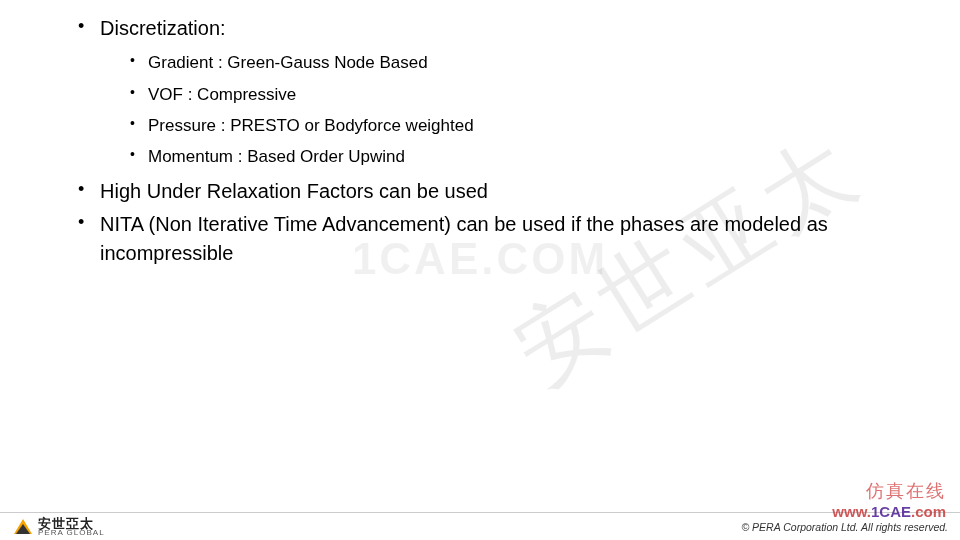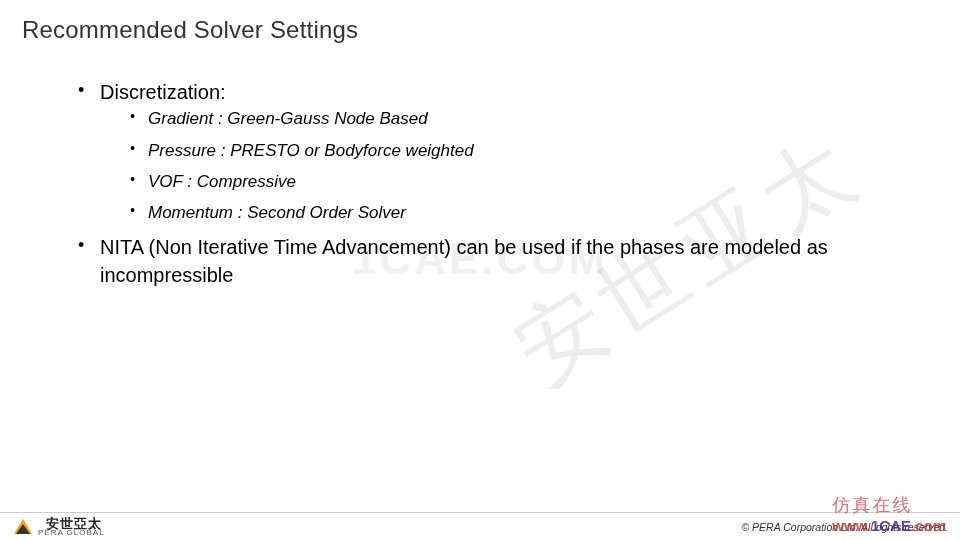--- a/index.html
+++ b/index.html
@@ -35,21 +35,21 @@
     padding-left: 22px;
     margin-bottom: 5px;
   }
   ul.top > li::before {
     content: "•";
     position: absolute;
     left: 0;
     top: 0;
     font-size: 18px;
   }
-  ul.sub { list-style: none; padding-left: 30px; margin-top: 0; margin-bottom: 6px; font-style: italic; }
+  ul.sub { list-style: none; padding-left: 30px; margin-top: 8px; margin-bottom: 6px; }
   ul.sub > li {
     position: relative;
     font-size: 17px;
     font-weight: 400;
     line-height: 1.55;
     padding-left: 18px;
     margin-bottom: 5px;
   }
   ul.sub > li::before {
     content: "•";
@@ -117,38 +117,38 @@
     border-left:7px solid transparent;
     border-right:7px solid transparent;
     border-bottom:10px solid #333;
   }
   .logo-text-cn {
     font-family: "Microsoft YaHei","SimHei",sans-serif;
     font-size: 13px;
     font-weight: 700;
     color: #222;
     letter-spacing: 1px;
-    margin-left: 8px;
   }
   .logo-text-en {
     font-size: 8px;
     color: #555;
     letter-spacing: 1px;
     margin-top: -1px;
   }
   .logo-stack { display:flex; flex-direction:column; line-height:1; }
   .copyright {
     font-size: 10.5px;
     color: #333;
     font-style: italic;
   }
   .site-wm {
     position: absolute;
     right: 14px;
-    bottom: 6px;
+    bottom: 20px;
+    text-align: right;
     font-family: "KaiTi","STKaiti","SimSun",serif;
     pointer-events: none;
   }
   .site-wm .cn {
     font-size: 18px;
     color: #d54a4a;
     opacity: 0.78;
     letter-spacing: 2px;
   }
   .site-wm .url {
@@ -161,33 +161,33 @@
   .site-wm .url .accent { color:#4c1d95; }
 </style>
 </head>
 <body>
 
 <div class="slide">
 
   <div class="wm-center">1CAE.COM</div>
   <div class="wm-diag">安世亚太</div>
 
-  <h1 class="title">Recommended Solver Settings</h1>
 
   <div class="content">
     <ul class="top">
       <li>
         <span>Discretization:</span>
         <ul class="sub">
           <li>Gradient : Green-Gauss Node Based</li>
+          <li>VOF : Compressive</li>
           <li>Pressure : PRESTO or Bodyforce weighted</li>
-          <li>VOF : Compressive</li>
-          <li>Momentum : Second Order Solver</li>
+          <li>Momentum : Based Order Upwind</li>
         </ul>
       </li>
+      <li>High Under Relaxation Factors can be used</li>
       <li>NITA (Non Iterative Time Advancement) can be used if the phases are modeled as incompressible</li>
     </ul>
   </div>
 
   <div class="footer">
     <div class="logo-block">
       <div class="logo-tri"></div>
       <div class="logo-stack">
         <span class="logo-text-cn">安世亞太</span>
         <span class="logo-text-en">PERA GLOBAL</span>

